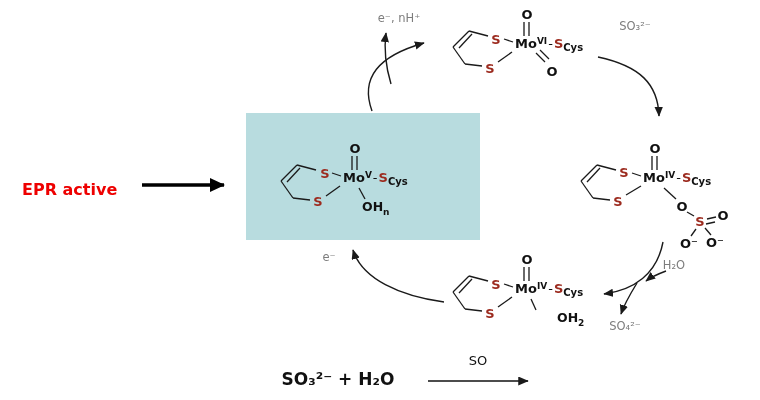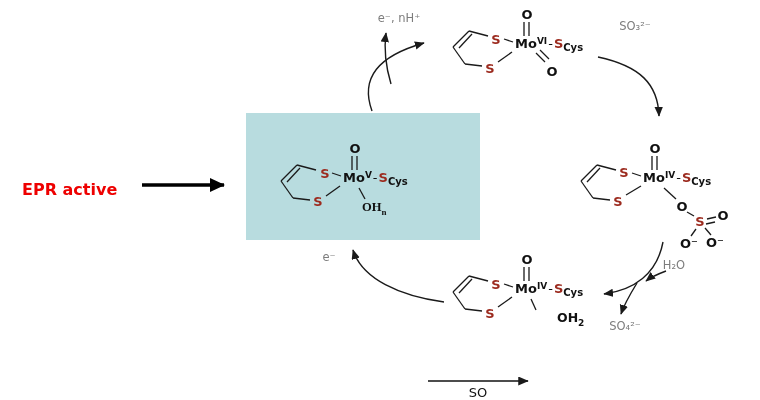--- a/index.html
+++ b/index.html
@@ -21,21 +21,21 @@
   .atom-left sub{font-size:9px;}
   .mo-label{position:absolute;left:-12px;top:0;transform:translateY(-50%);white-space:nowrap;font-size:13px;font-weight:bold;line-height:1;}
   .mo-label sup{font-size:9px;vertical-align:4px;}
   .mo-label sub{font-size:10px;vertical-align:-3px;}
   .mo-label .s{color:var(--sulfur,#9c2b1f);}
   .mo-label .dash{font-weight:normal;padding:0 1px;}
 
   .lbl{position:absolute;transform:translate(-50%,-50%);font-size:11.5px;color:var(--gray_label,#7d7d7d);white-space:nowrap;line-height:1;}
   .epr{position:absolute;left:8px;top:181px;font-size:16px;font-weight:bold;color:var(--epr_red,#ee0000);white-space:nowrap;line-height:1.1;margin-left:14px;}
   .eq{position:absolute;transform:translate(-50%,-50%);font-size:17px;font-weight:bold;color:#111;white-space:nowrap;line-height:1;}
-  .eq-cat{position:absolute;transform:translate(-50%,-50%);font-size:13px;font-weight:normal;color:#111;white-space:nowrap;line-height:1;margin-top:32px;}
+  .eq-cat{position:absolute;transform:translate(-50%,-50%);font-size:13px;font-weight:normal;color:#111;white-space:nowrap;line-height:1;}
 </style>
 </head>
 <body>
 
 <div class="stage">
 
   <div class="hl-box"></div>
 
   <svg class="layer">
     <defs>
@@ -126,21 +126,21 @@
     <span class="atom s" style="left:-37px;top:23px;">S</span>
     <span class="mo-label"><span>Mo</span><sup>VI</sup><span class="dash">-</span><span class="s">S</span><sub>Cys</sub></span>
     <span class="atom" style="left:25px;top:26px;">O</span>
   </div>
 
   <div class="complex" style="left:355px;top:179px;">
     <span class="atom" style="left:0;top:-31px;">O</span>
     <span class="atom s" style="left:-30px;top:-6px;">S</span>
     <span class="atom s" style="left:-37px;top:22px;">S</span>
     <span class="mo-label"><span>Mo</span><sup>V</sup><span class="dash">-</span><span class="s">S</span><sub>Cys</sub></span>
-    <span class="atom-left" style="left:7px;top:30px;font-family:Liberation Serif, serif;"><span>OH</span><sub>n</sub></span>
+    <span class="atom-left" style="left:7px;top:30px;"><span>OH</span><sub>n</sub></span>
   </div>
 
   <div class="complex" style="left:655px;top:179px;">
     <span class="atom" style="left:0;top:-31px;">O</span>
     <span class="atom s" style="left:-31px;top:-7px;">S</span>
     <span class="atom s" style="left:-37px;top:22px;">S</span>
     <span class="mo-label"><span>Mo</span><sup>IV</sup><span class="dash">-</span><span class="s">S</span><sub>Cys</sub></span>
     <span class="atom" style="left:27px;top:27px;">O</span>
     <span class="atom s" style="left:45px;top:42px;">S</span>
     <span class="atom" style="left:68px;top:36px;">O</span>
@@ -157,15 +157,16 @@
   </div>
 
   <span class="lbl" style="left:399px;top:19px;">e⁻, nH⁺</span>
   <span class="lbl" style="left:635px;top:27px;">SO₃²⁻</span>
   <span class="lbl" style="left:674px;top:266px;">H₂O</span>
   <span class="lbl" style="left:625px;top:327px;">SO₄²⁻</span>
   <span class="lbl" style="left:329px;top:258px;">e⁻</span>
 
   <span class="epr">EPR active</span>
 
+  <span class="eq" style="left:338px;top:379px;">SO₃²⁻ + H₂O</span>
   <span class="eq-cat" style="left:478px;top:360px;">SO</span>
 
 </div>
 
 </body></html>

